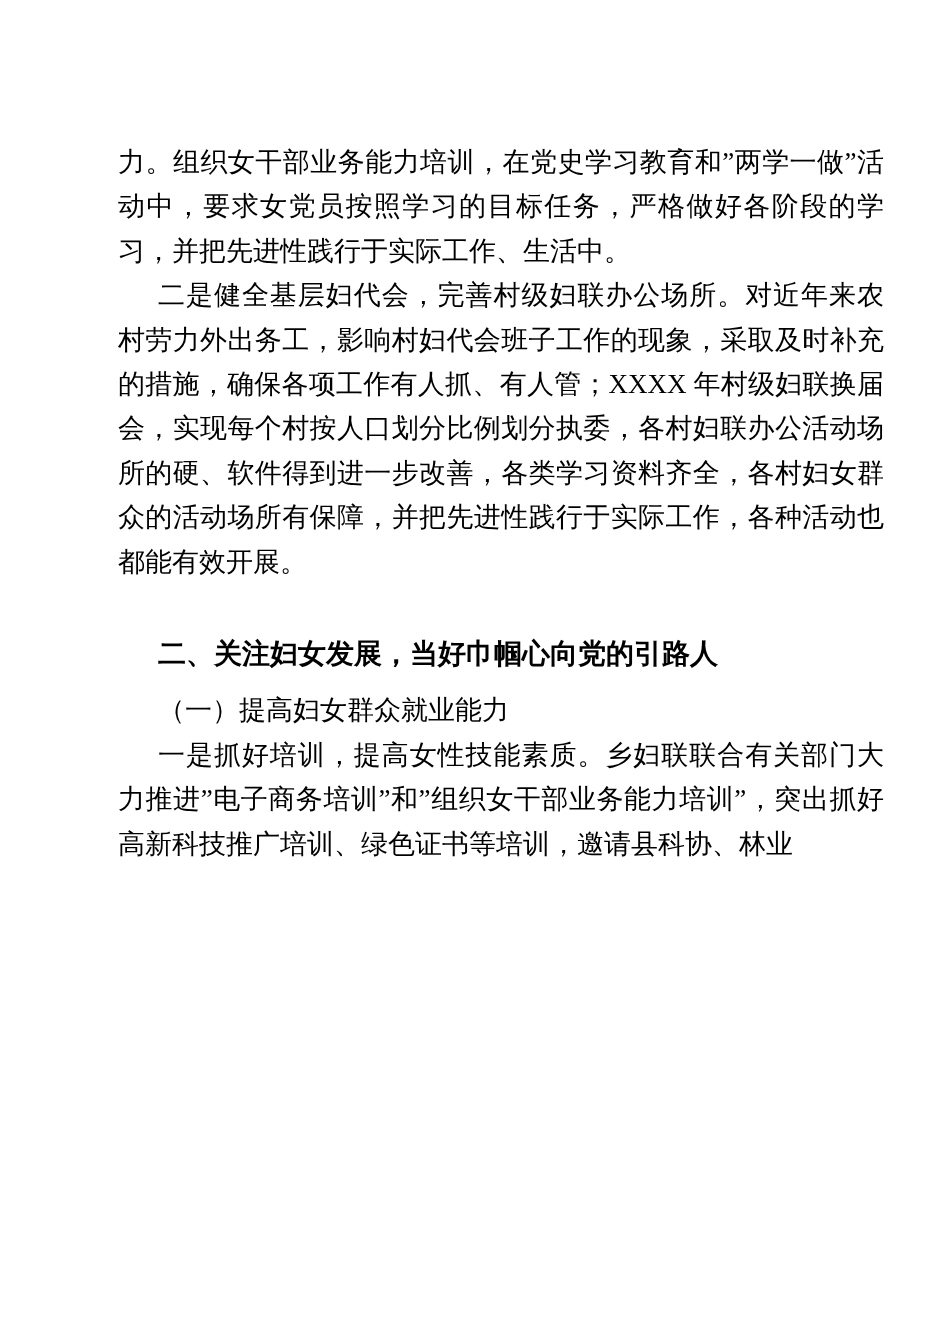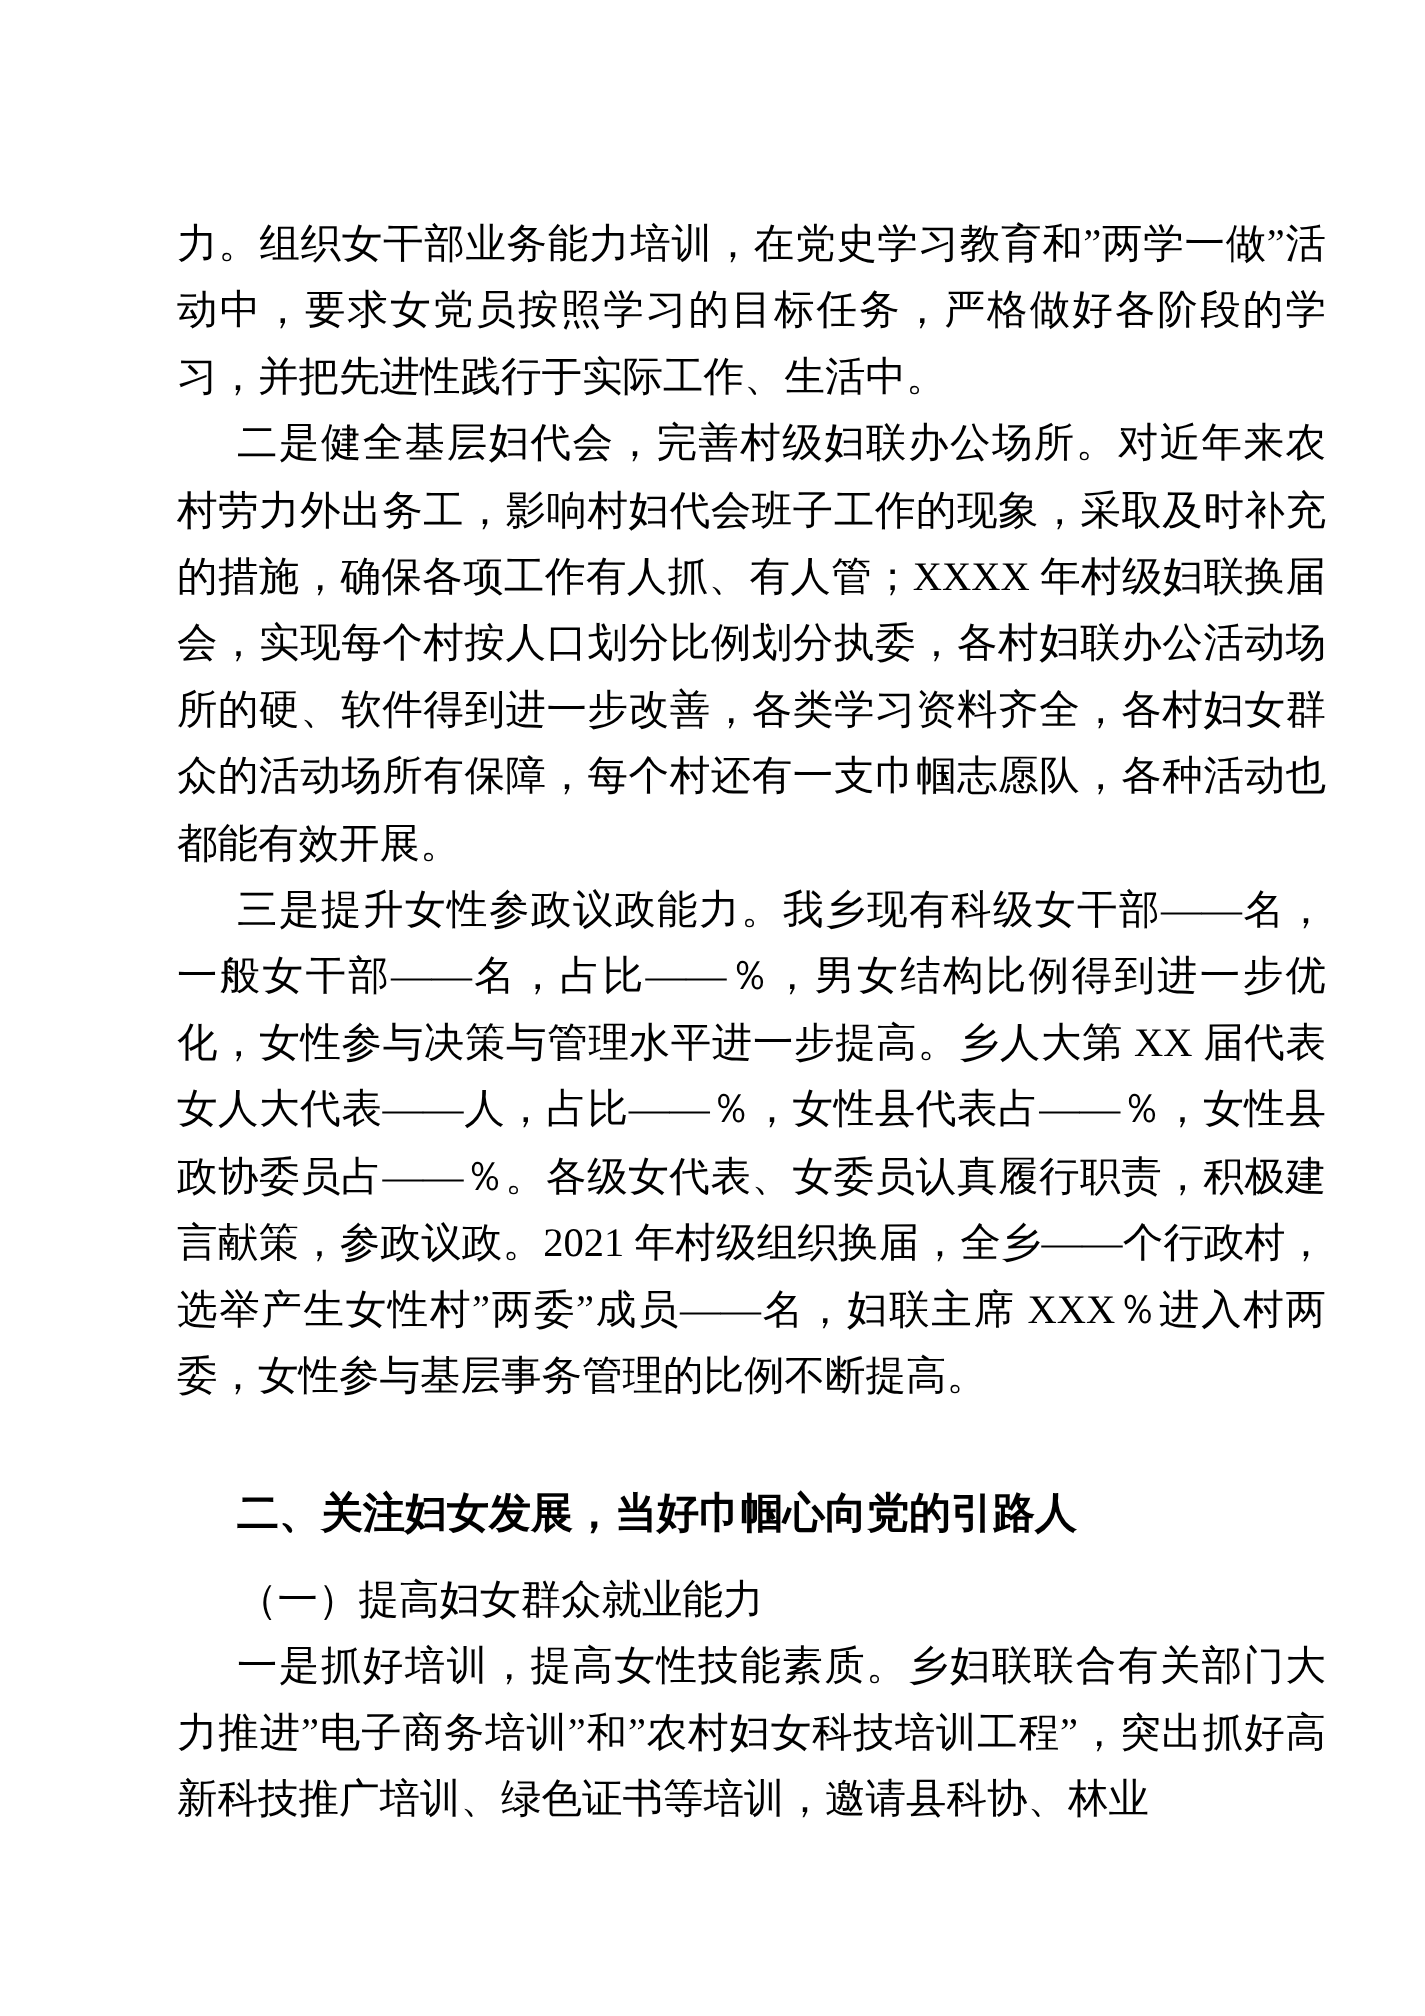--- a/index.html
+++ b/index.html
@@ -43,22 +43,21 @@
     text-indent: 40px;
     margin-top: 12px;
   }
 </style>
 </head>
 <body>
 
 <div class="page">
   <p class="body-para no-indent">力。组织女干部业务能力培训，在党史学习教育和”两学一做”活动中，要求女党员按照学习的目标任务，严格做好各阶段的学习，并把先进性践行于实际工作、生活中。</p>
 
-  <p class="body-para">二是健全基层妇代会，完善村级妇联办公场所。对近年来农村劳力外出务工，影响村妇代会班子工作的现象，采取及时补充的措施，确保各项工作有人抓、有人管；XXXX 年村级妇联换届会，实现每个村按人口划分比例划分执委，各村妇联办公活动场所的硬、软件得到进一步改善，各类学习资料齐全，各村妇女群众的活动场所有保障，每个村还有一支巾帼志愿队，各种活动也都能有效开展。</p>
+  <p class="body-para">二是健全基层妇代会，完善村级妇联办公场所。对近年来农村劳力外出务工，影响村妇代会班子工作的现象，采取及时补充的措施，确保各项工作有人抓、有人管；XXXX 年村级妇联换届会，实现每个村按人口划分比例划分执委，各村妇联办公活动场所的硬、软件得到进一步改善，各类学习资料齐全，各村妇女群众的活动场所有保障，并把先进性践行于实际工作，各种活动也都能有效开展。</p>
 
-  <p class="body-para">三是提升女性参政议政能力。我乡现有科级女干部——名，一般女干部——名，占比——％，男女结构比例得到进一步优化，女性参与决策与管理水平进一步提高。乡人大第 XX 届代表女人大代表——人，占比——％，女性县代表占——％，女性县政协委员占——％。各级女代表、女委员认真履行职责，积极建言献策，参政议政。2021 年村级组织换届，全乡——个行政村，选举产生女性村”两委”成员——名，妇联主席 XXX％进入村两委，女性参与基层事务管理的比例不断提高。</p>
 
   <h2 class="heading1">二、关注妇女发展，当好巾帼心向党的引路人</h2>
 
   <h3 class="heading2">（一）提高妇女群众就业能力</h3>
 
-  <p class="body-para">一是抓好培训，提高女性技能素质。乡妇联联合有关部门大力推进”电子商务培训”和”农村妇女科技培训工程”，突出抓好高新科技推广培训、绿色证书等培训，邀请县科协、林业</p>
+  <p class="body-para">一是抓好培训，提高女性技能素质。乡妇联联合有关部门大力推进”电子商务培训”和”组织女干部业务能力培训”，突出抓好高新科技推广培训、绿色证书等培训，邀请县科协、林业</p>
 </div>
 
 </body></html>

